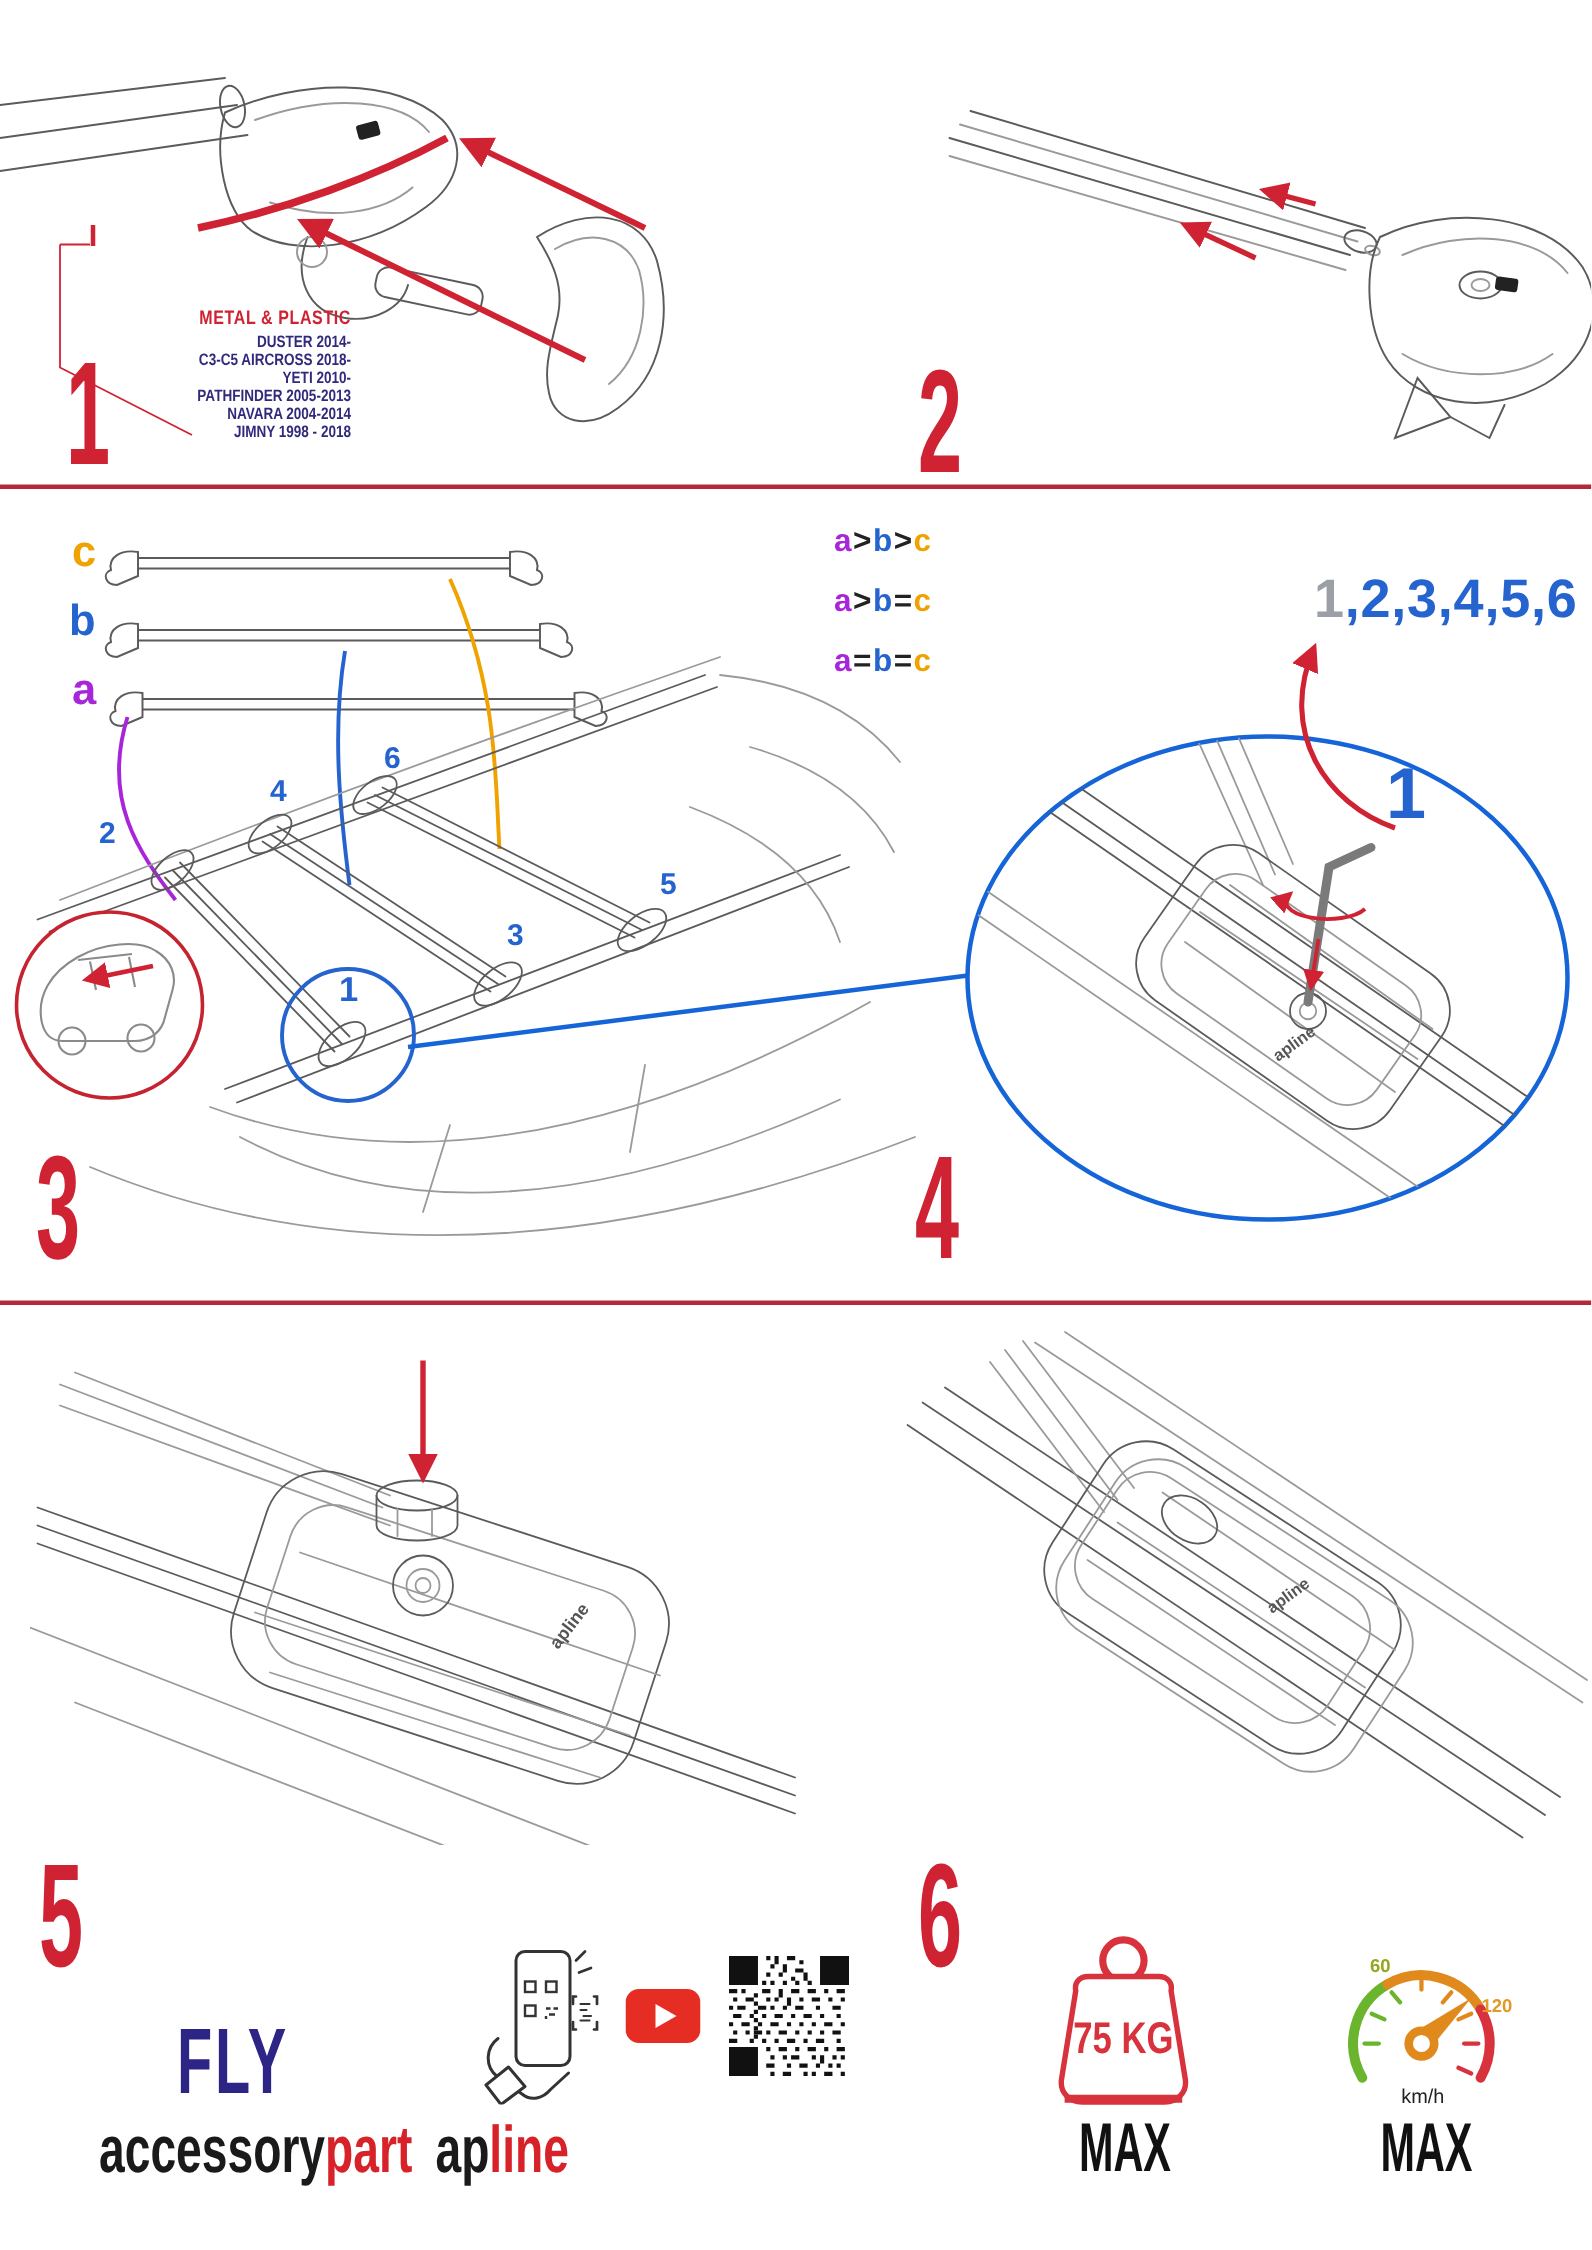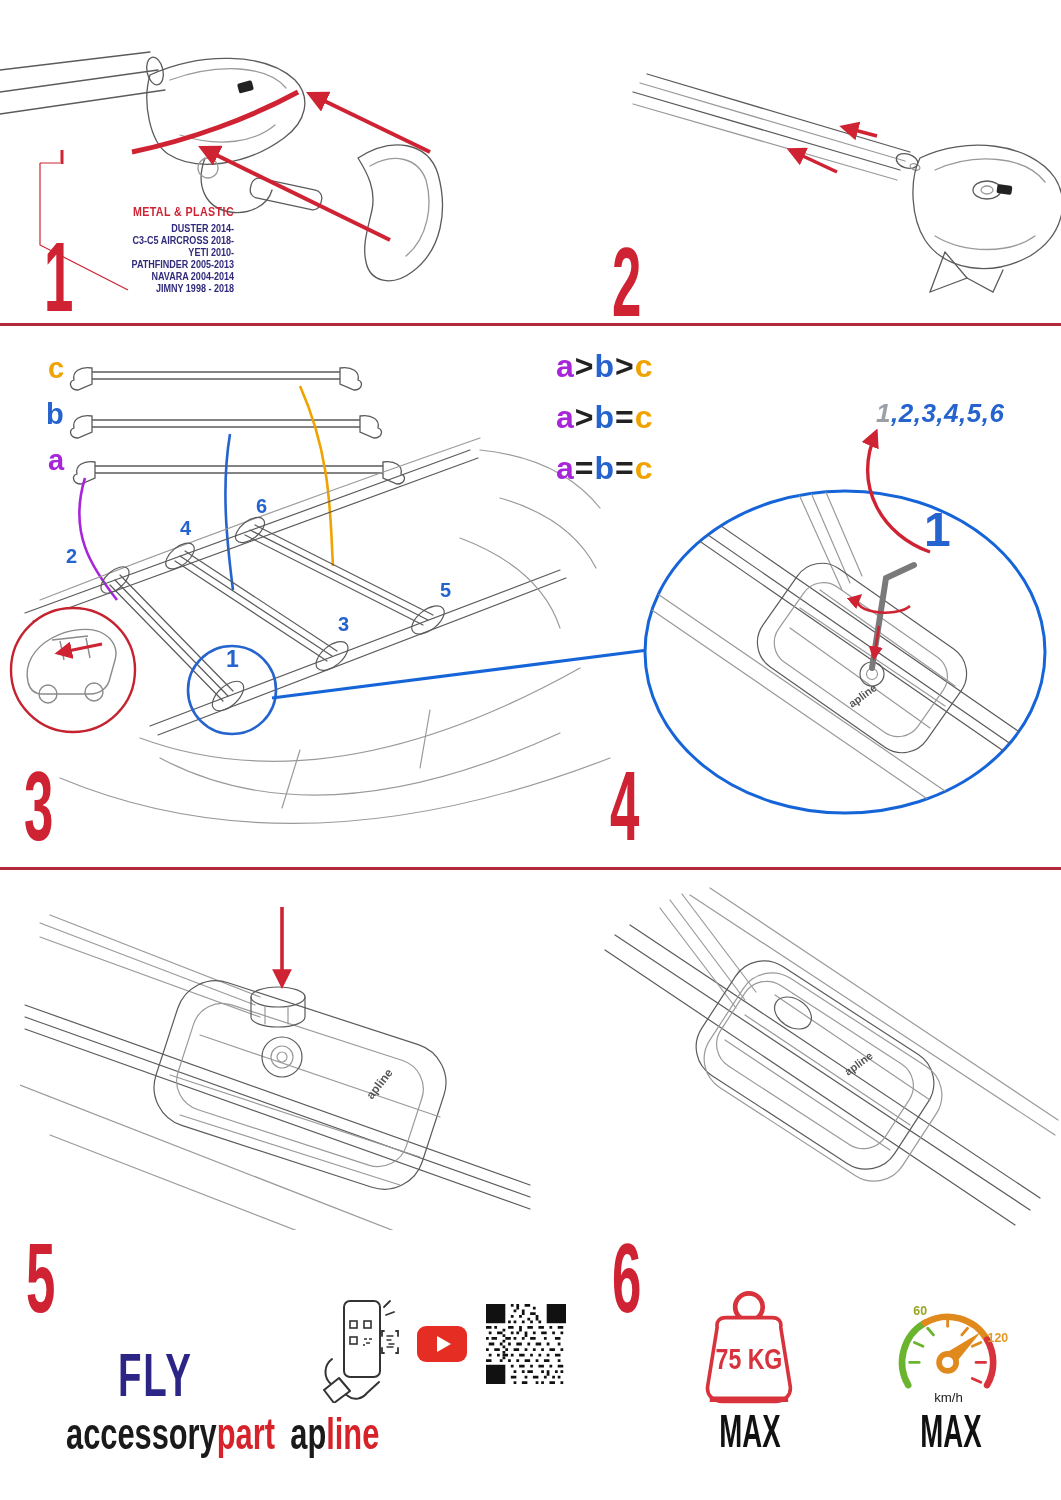--- a/index.html
+++ b/index.html
@@ -14,25 +14,25 @@
   .abs{position:absolute;}
   .divider{position:absolute;left:0;width:1061px;height:3px;background:var(--divider);}
   .bignum{position:absolute;font-weight:700;font-size:96px;line-height:0.9;color:var(--red);
           transform:scale(0.55,1.02);transform-origin:left top;}
   .vblock{position:absolute;left:70px;top:204px;width:164px;text-align:right;
           transform:scaleX(.82);transform-origin:100% 0;}
   .vtitle{color:var(--red);font-weight:700;font-size:13px;letter-spacing:.5px;margin-bottom:3px;}
   .vline{color:var(--navy);font-weight:700;font-size:11px;line-height:12px;}
   .barlab{position:absolute;font-weight:700;font-size:29px;line-height:1;}
   .relations{position:absolute;left:556px;top:350px;}
-  .rel{font-weight:700;font-size:32px;line-height:1;margin-bottom:19px;letter-spacing:1px;}
+  .rel{font-weight:700;font-size:21px;line-height:1;margin-bottom:19px;letter-spacing:1px;}
   .rel .ca{color:var(--purple);} .rel .cb{color:var(--blue);} .rel .cc{color:var(--orange);}
   .rel .op{color:#222;}
   .pos{position:absolute;color:var(--blue);font-weight:700;font-size:20px;line-height:1;}
-  .seq{position:absolute;left:876px;top:398px;font-weight:700;font-size:26px;letter-spacing:.5px;font-style:italic;}
+  .seq{position:absolute;left:876px;top:378px;font-weight:700;font-size:36px;letter-spacing:.5px;}
   .seq .g1{color:var(--gray);} .seq .rest{color:var(--blue);}
   .stepone{position:absolute;left:924px;top:506px;color:var(--blue);font-weight:700;font-size:48px;line-height:1;}
   .fly{position:absolute;left:118px;top:1344px;color:var(--fly);font-weight:700;font-size:62px;
        letter-spacing:3px;transform:scaleX(.62);transform-origin:left top;line-height:1;}
   .logoline{position:absolute;left:66px;top:1412px;font-weight:700;font-size:44px;line-height:1;
             transform:scaleX(.7);transform-origin:left top;white-space:nowrap;}
   .logoline .dark{color:var(--ink);} .logoline .redp{color:#d8222a;}
   .logoline .gap{display:inline-block;width:22px;}
   .maxlab{position:absolute;width:130px;text-align:center;font-size:46px;font-weight:700;color:#111;
           transform:scaleX(.6);line-height:1;}

